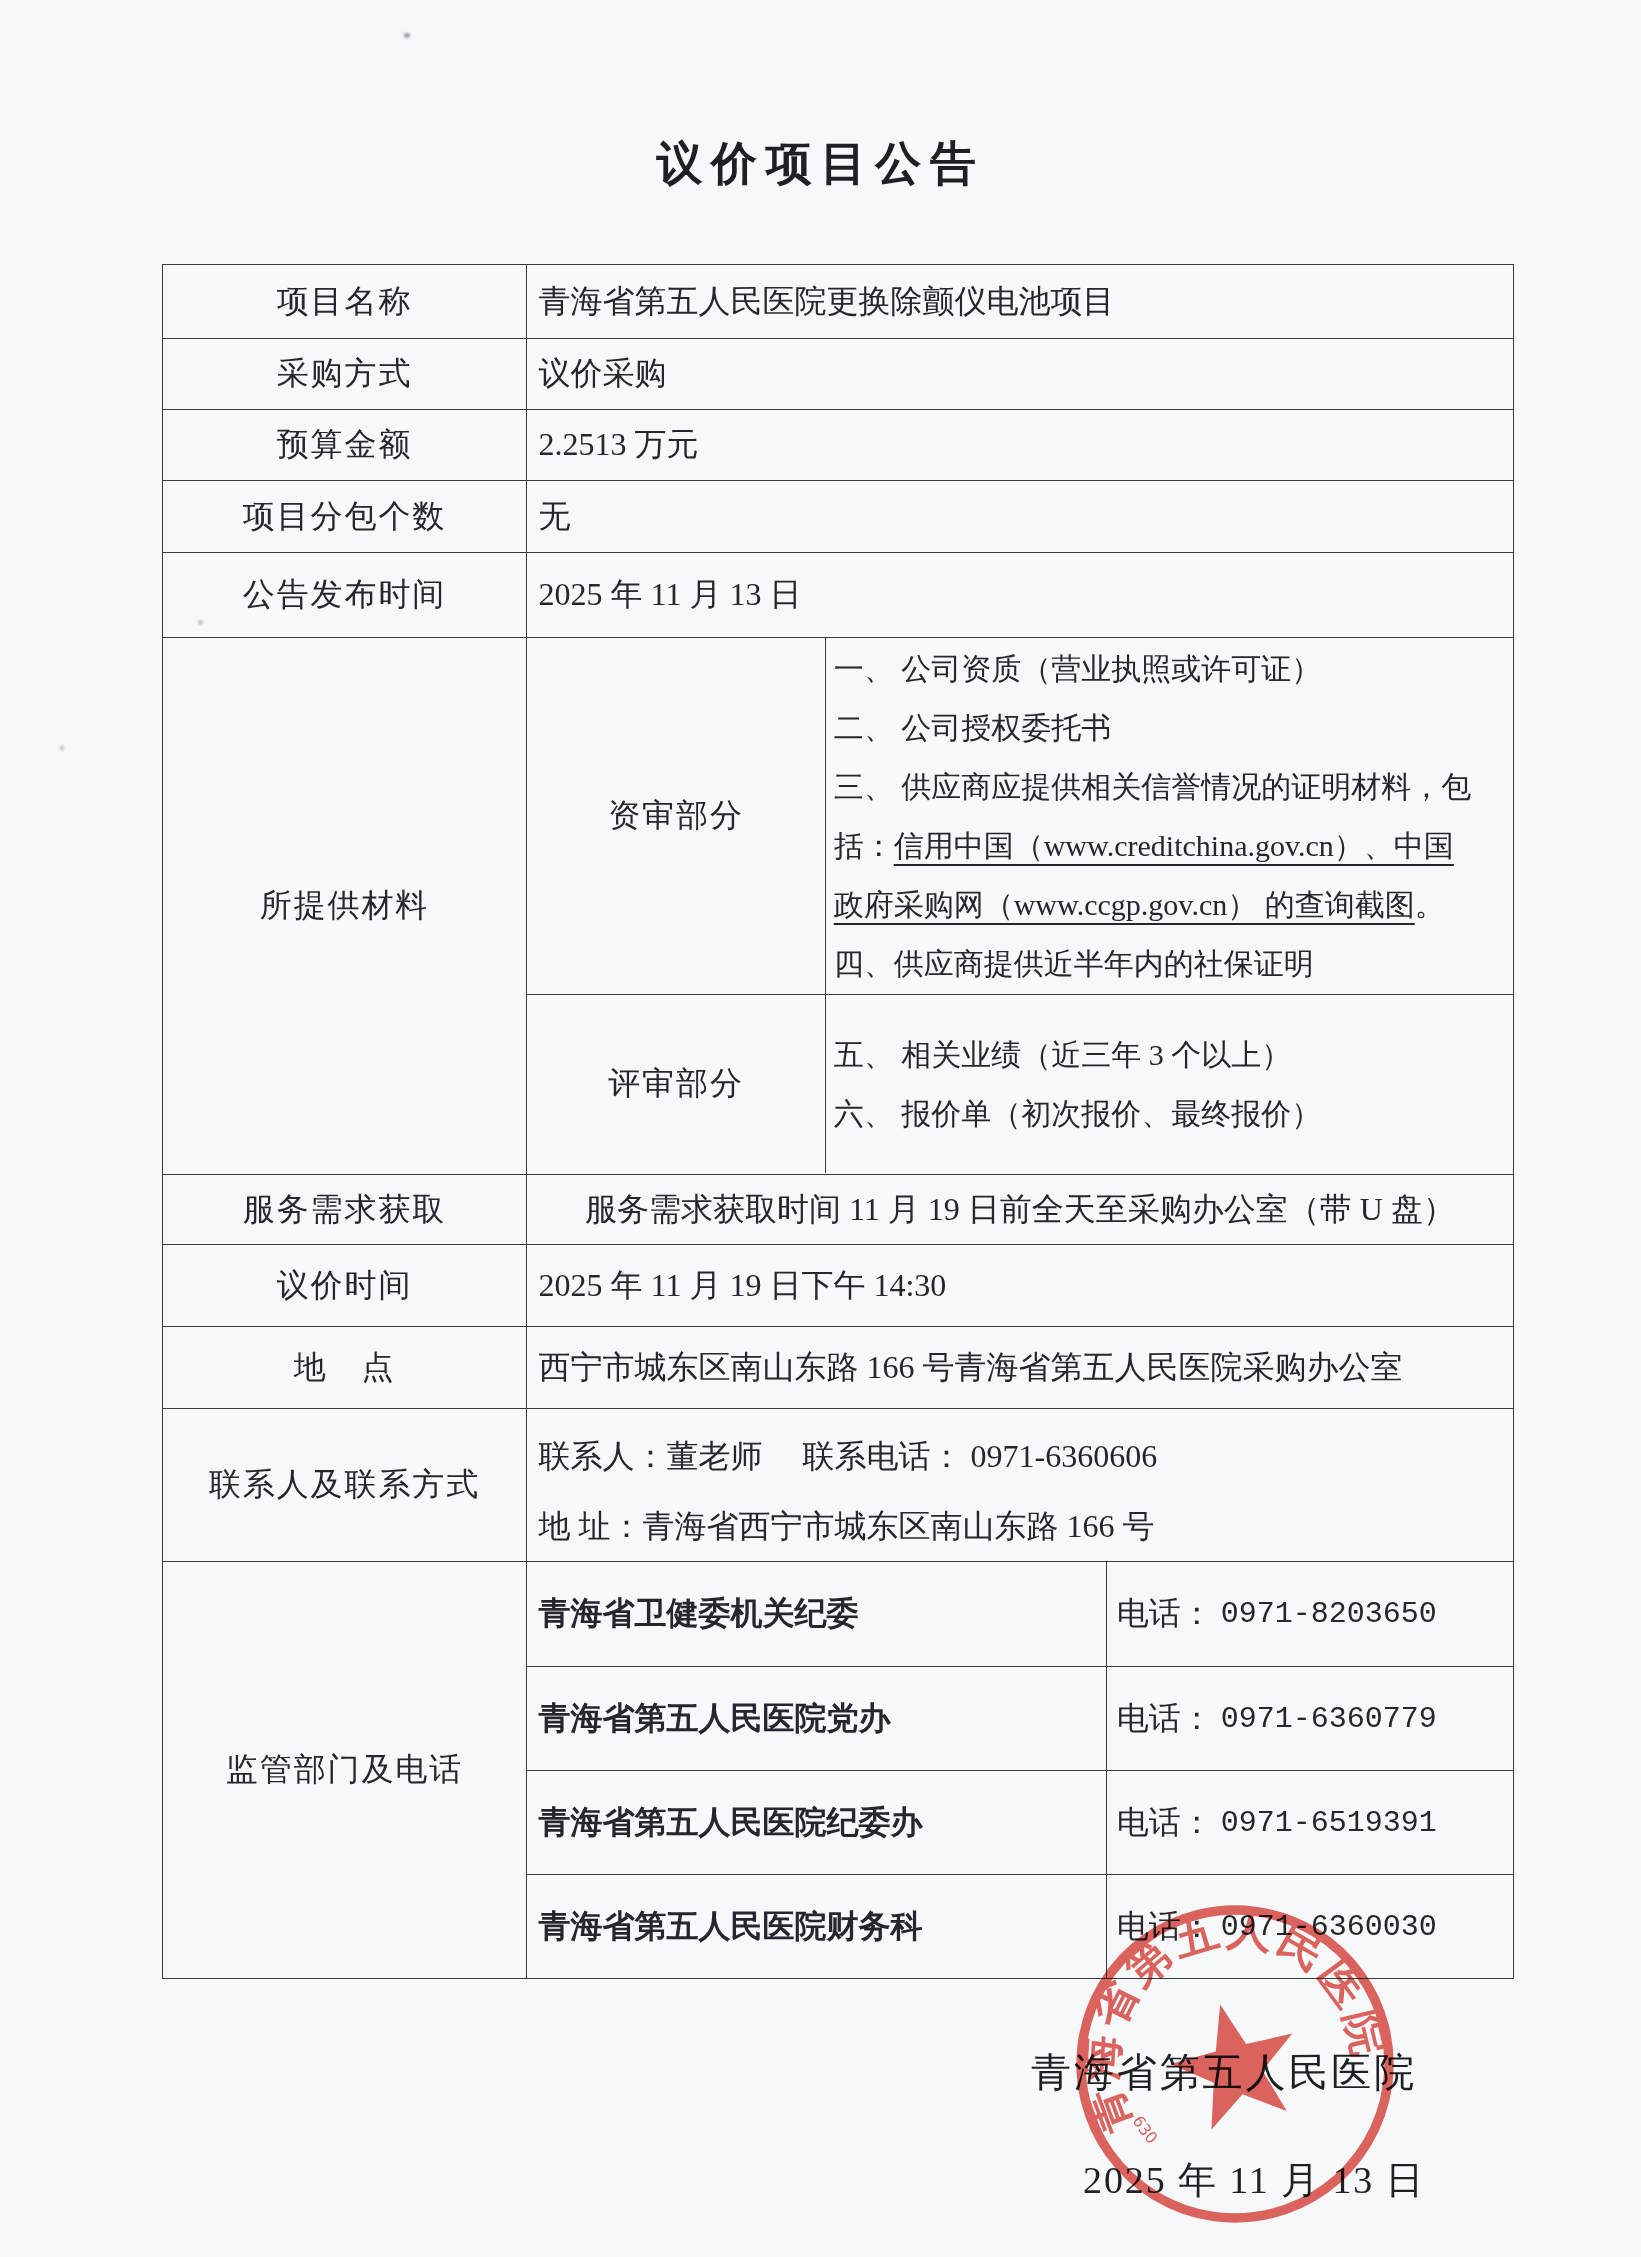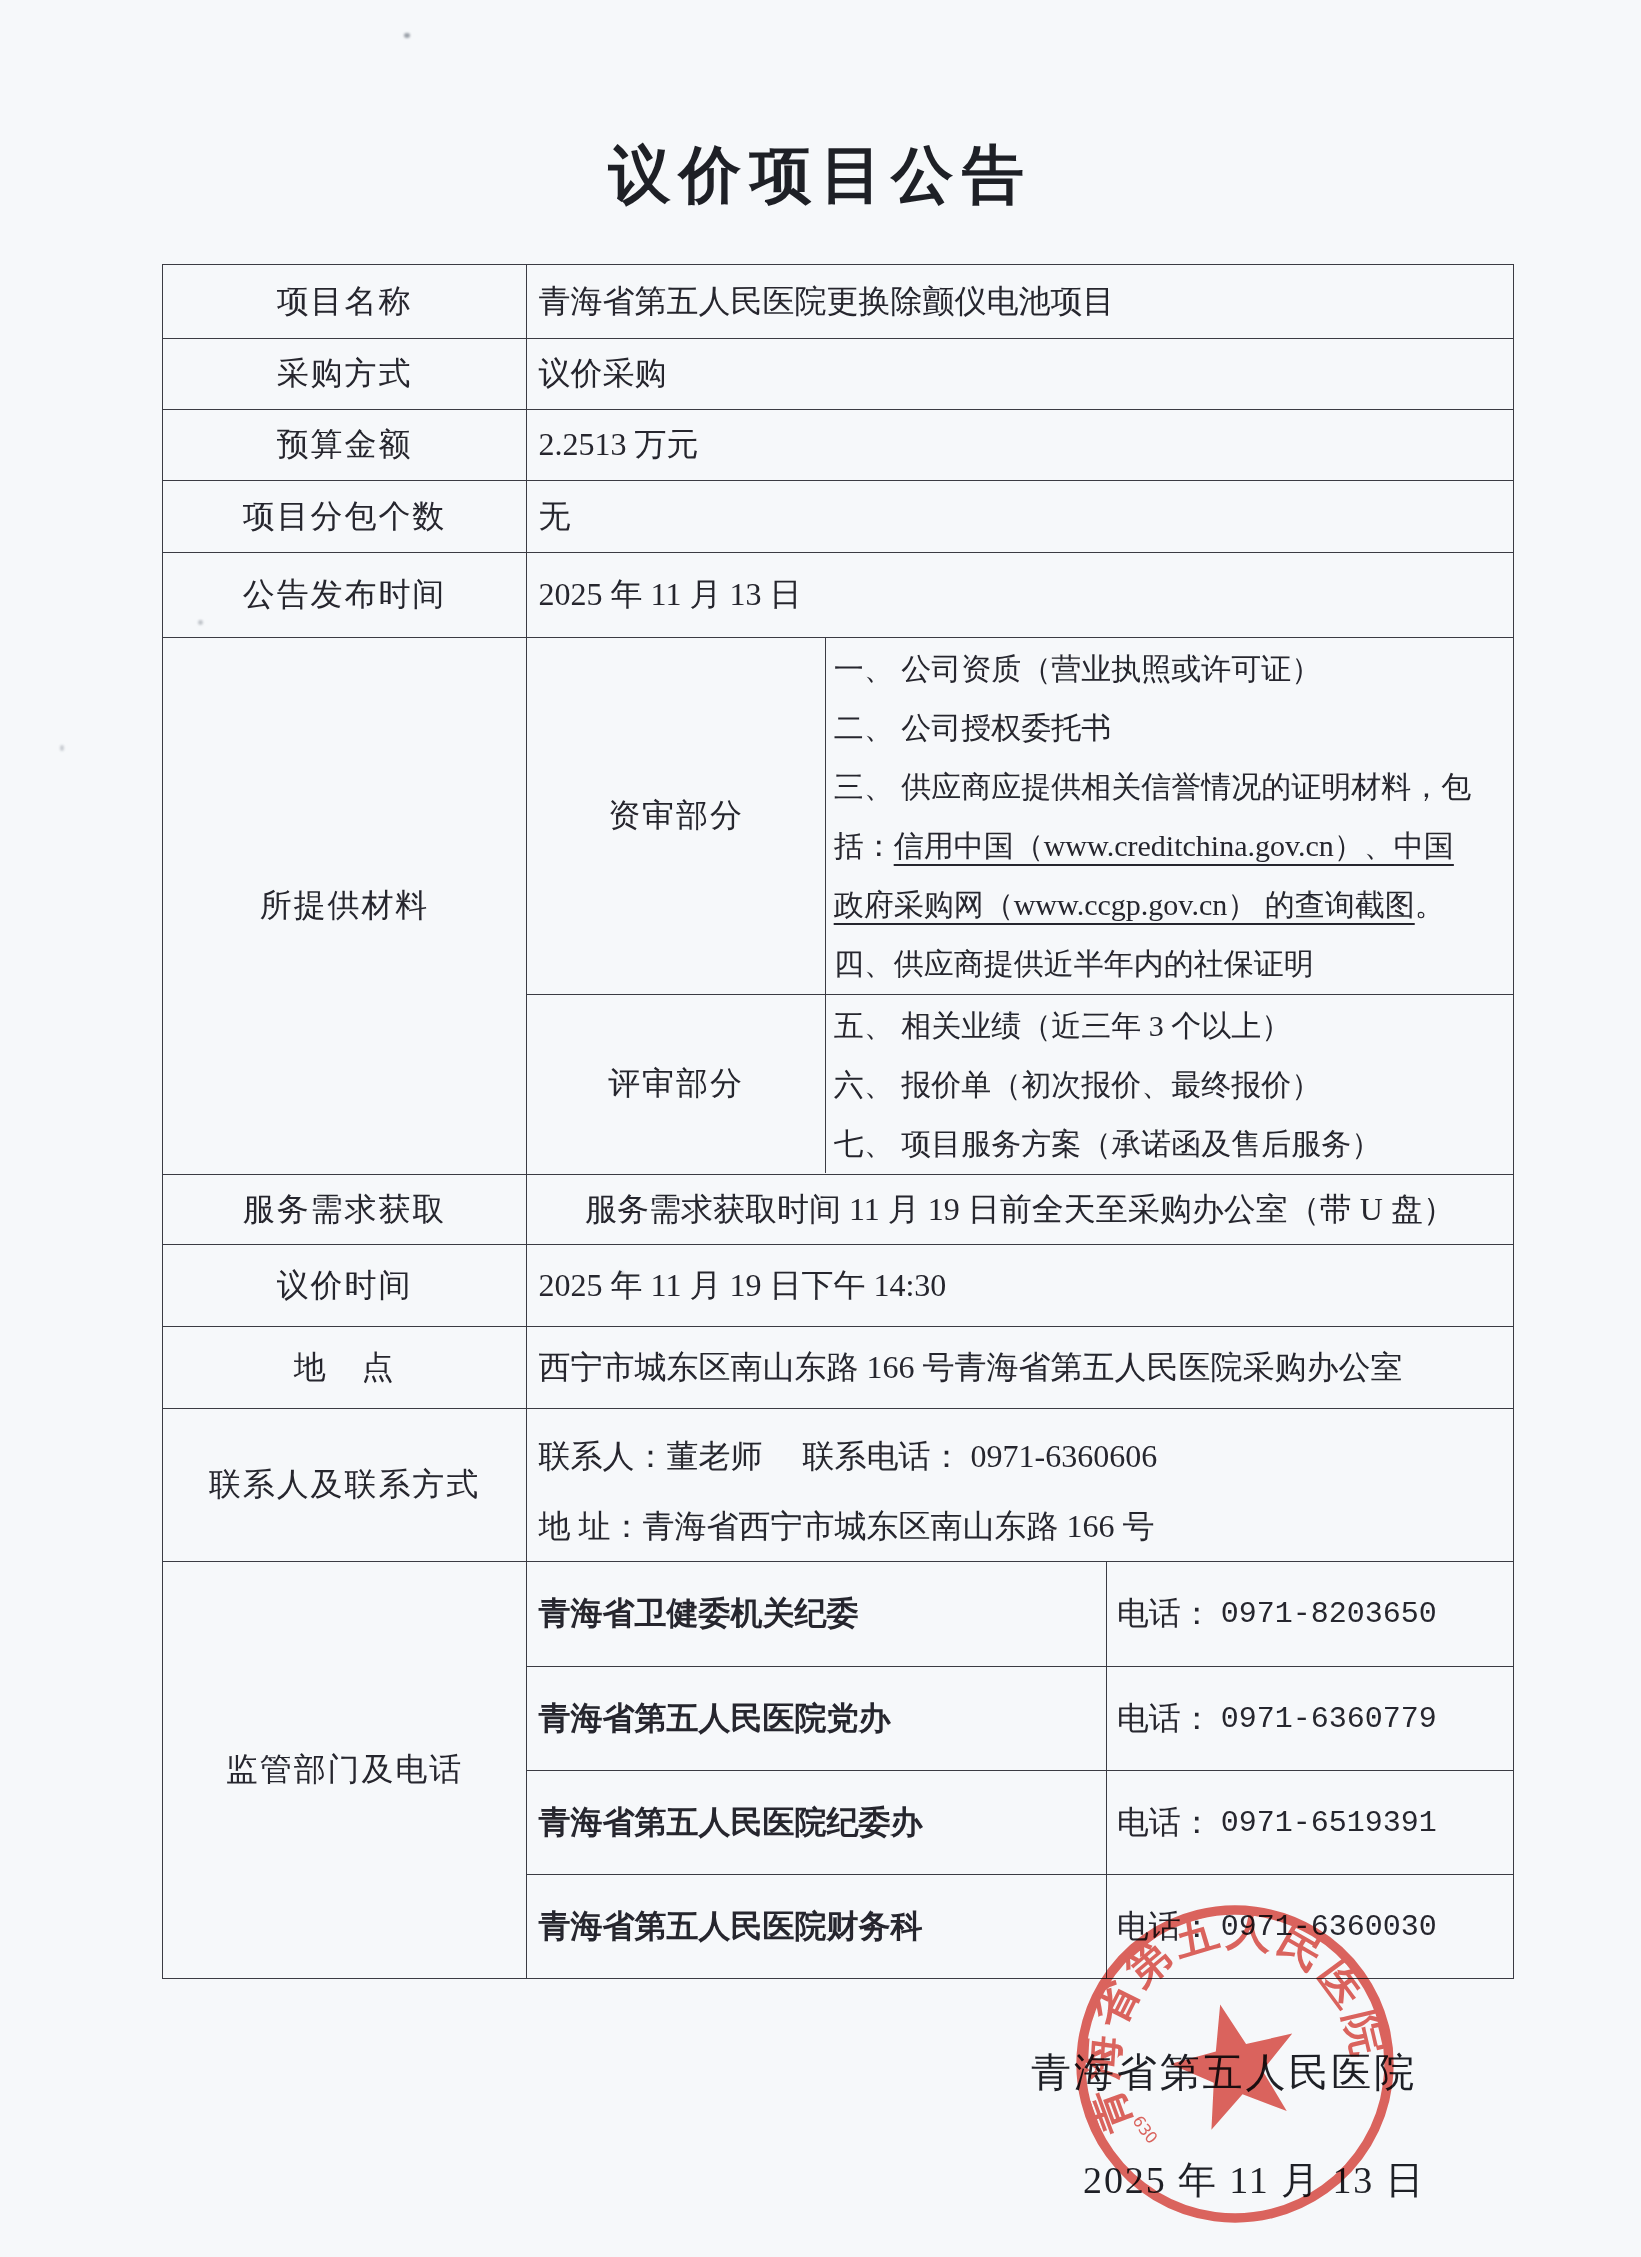--- a/index.html
+++ b/index.html
@@ -5,21 +5,21 @@
   html,body{margin:0;padding:0;}
   body{
     width:1641px;height:2257px;position:relative;overflow:hidden;
     background:#f6f8fa;
     font-family:"Liberation Serif","DejaVu Serif",serif;
     color:#26262e;
   }
   .page{position:absolute;inset:0;}
   .doc-title{
     position:absolute;top:133px;left:0;width:1641px;
-    text-align:center;font-size:62px;font-weight:bold;letter-spacing:8.7px;
+    text-align:center;font-size:46px;font-weight:bold;letter-spacing:8.7px;
     color:#1e2026;
   }
   .tbl{
     position:absolute;left:162px;top:264px;width:1352px;
     border:1.9px solid #3b3b43;box-sizing:border-box;
     font-size:32px;
   }
   .trow{display:flex;box-sizing:border-box;}
   .trow + .trow{border-top:1.9px solid #3b3b43;}
   .lcell{
@@ -122,21 +122,20 @@
             <div class="mline"><span></span><span class="ul">政府采购网（www.ccgp.gov.cn） 的查询截图</span><span>。</span></div>
             <div class="mline"><span>四、供应商提供近半年内的社保证明</span><span class="ul"></span><span></span></div>
           </div>
         </div>
 
         <div class="mat-sec" style="height:179px">
           <div class="mcell">评审部分</div>
           <div class="mlines">
             <div class="mline">五、 相关业绩（近三年 3 个以上）</div>
             <div class="mline">六、 报价单（初次报价、最终报价）</div>
-            <div class="mline">七、 项目服务方案（承诺函及售后服务）</div>
           </div>
         </div>
 
       </div>
     </div>
 
     <div class="trow" style="height:70px">
       <div class="lcell">服务需求获取</div>
       <div class="vcell centered">服务需求获取时间 11 月 19 日前全天至采购办公室（带 U 盘）</div>
     </div>

